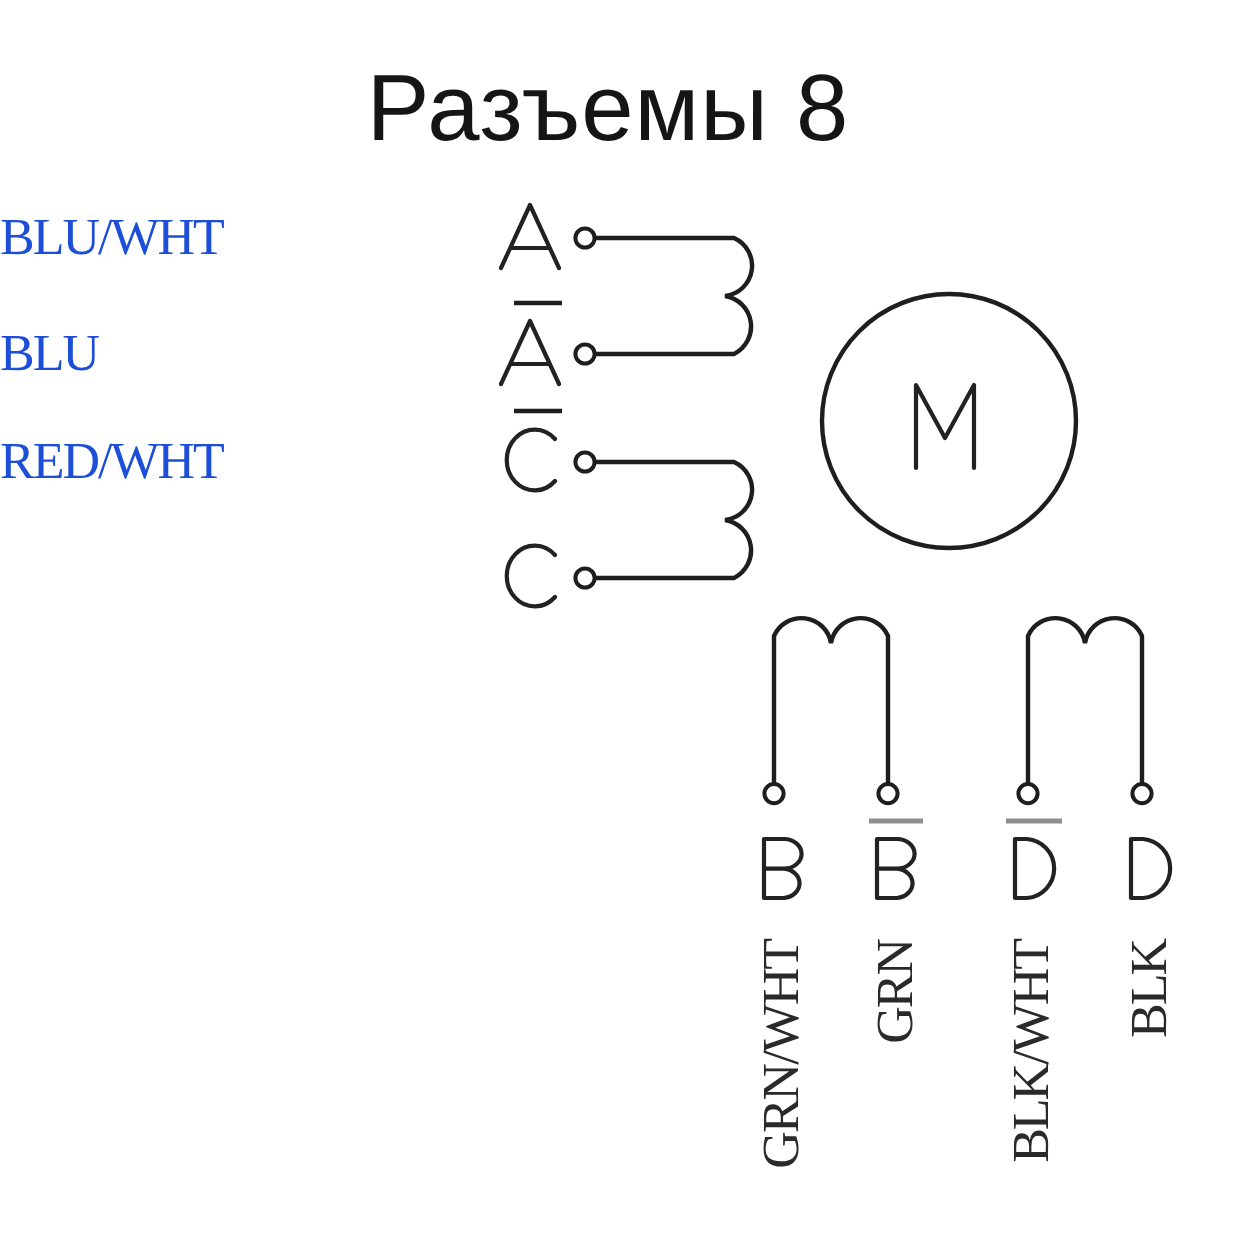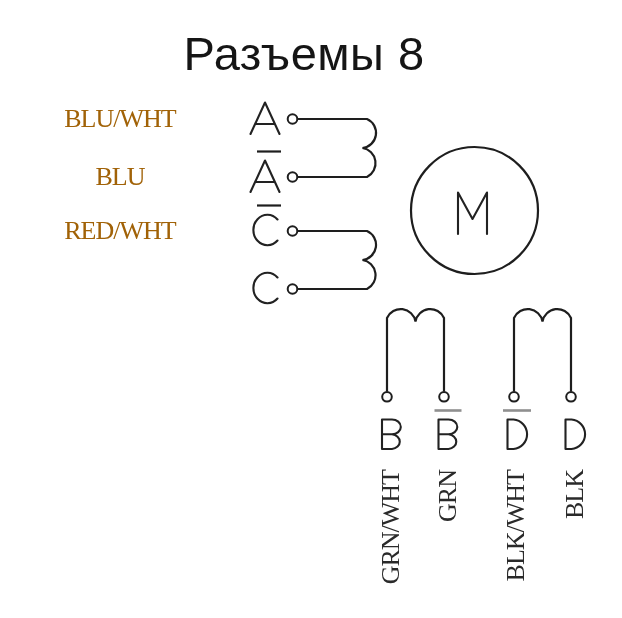--- a/index.html
+++ b/index.html
@@ -6,22 +6,22 @@
   .stage{
     position:relative;width:622px;height:618px;background:#ffffff;overflow:hidden;
     font-family:"Liberation Serif",serif;
   }
   .title{
     position:absolute;left:0;top:29px;width:608px;text-align:center;
     font-family:"Liberation Sans",sans-serif;font-size:47px;line-height:50px;
     color:#151515;letter-spacing:.5px;white-space:nowrap;
   }
   .wire-label{
-    position:absolute;right:382px;width:240px;text-align:center;
-    font-size:26px;line-height:30px;color:#a16207;letter-spacing:-1px;white-space:nowrap;
+    position:absolute;right:382px;width:240px;text-align:left;
+    font-size:26px;line-height:30px;color:#1d4ed8;letter-spacing:-1px;white-space:nowrap;
   }
   .vwire{
     position:absolute;top:585px;width:115px;text-align:right;
     font-size:26px;line-height:30px;color:#2a2a2a;letter-spacing:-1px;white-space:nowrap;
     transform:rotate(-90deg);transform-origin:top left;
   }
   svg.draw{position:absolute;left:0;top:0;}
   .lw{fill:none;stroke:#1e1e1e;stroke-width:2.2;}
   .term{fill:#ffffff;stroke:#1e1e1e;stroke-width:2;}
   .glyph path{fill:none;stroke:#222222;stroke-width:2.1;stroke-linejoin:round;stroke-linecap:round;}

